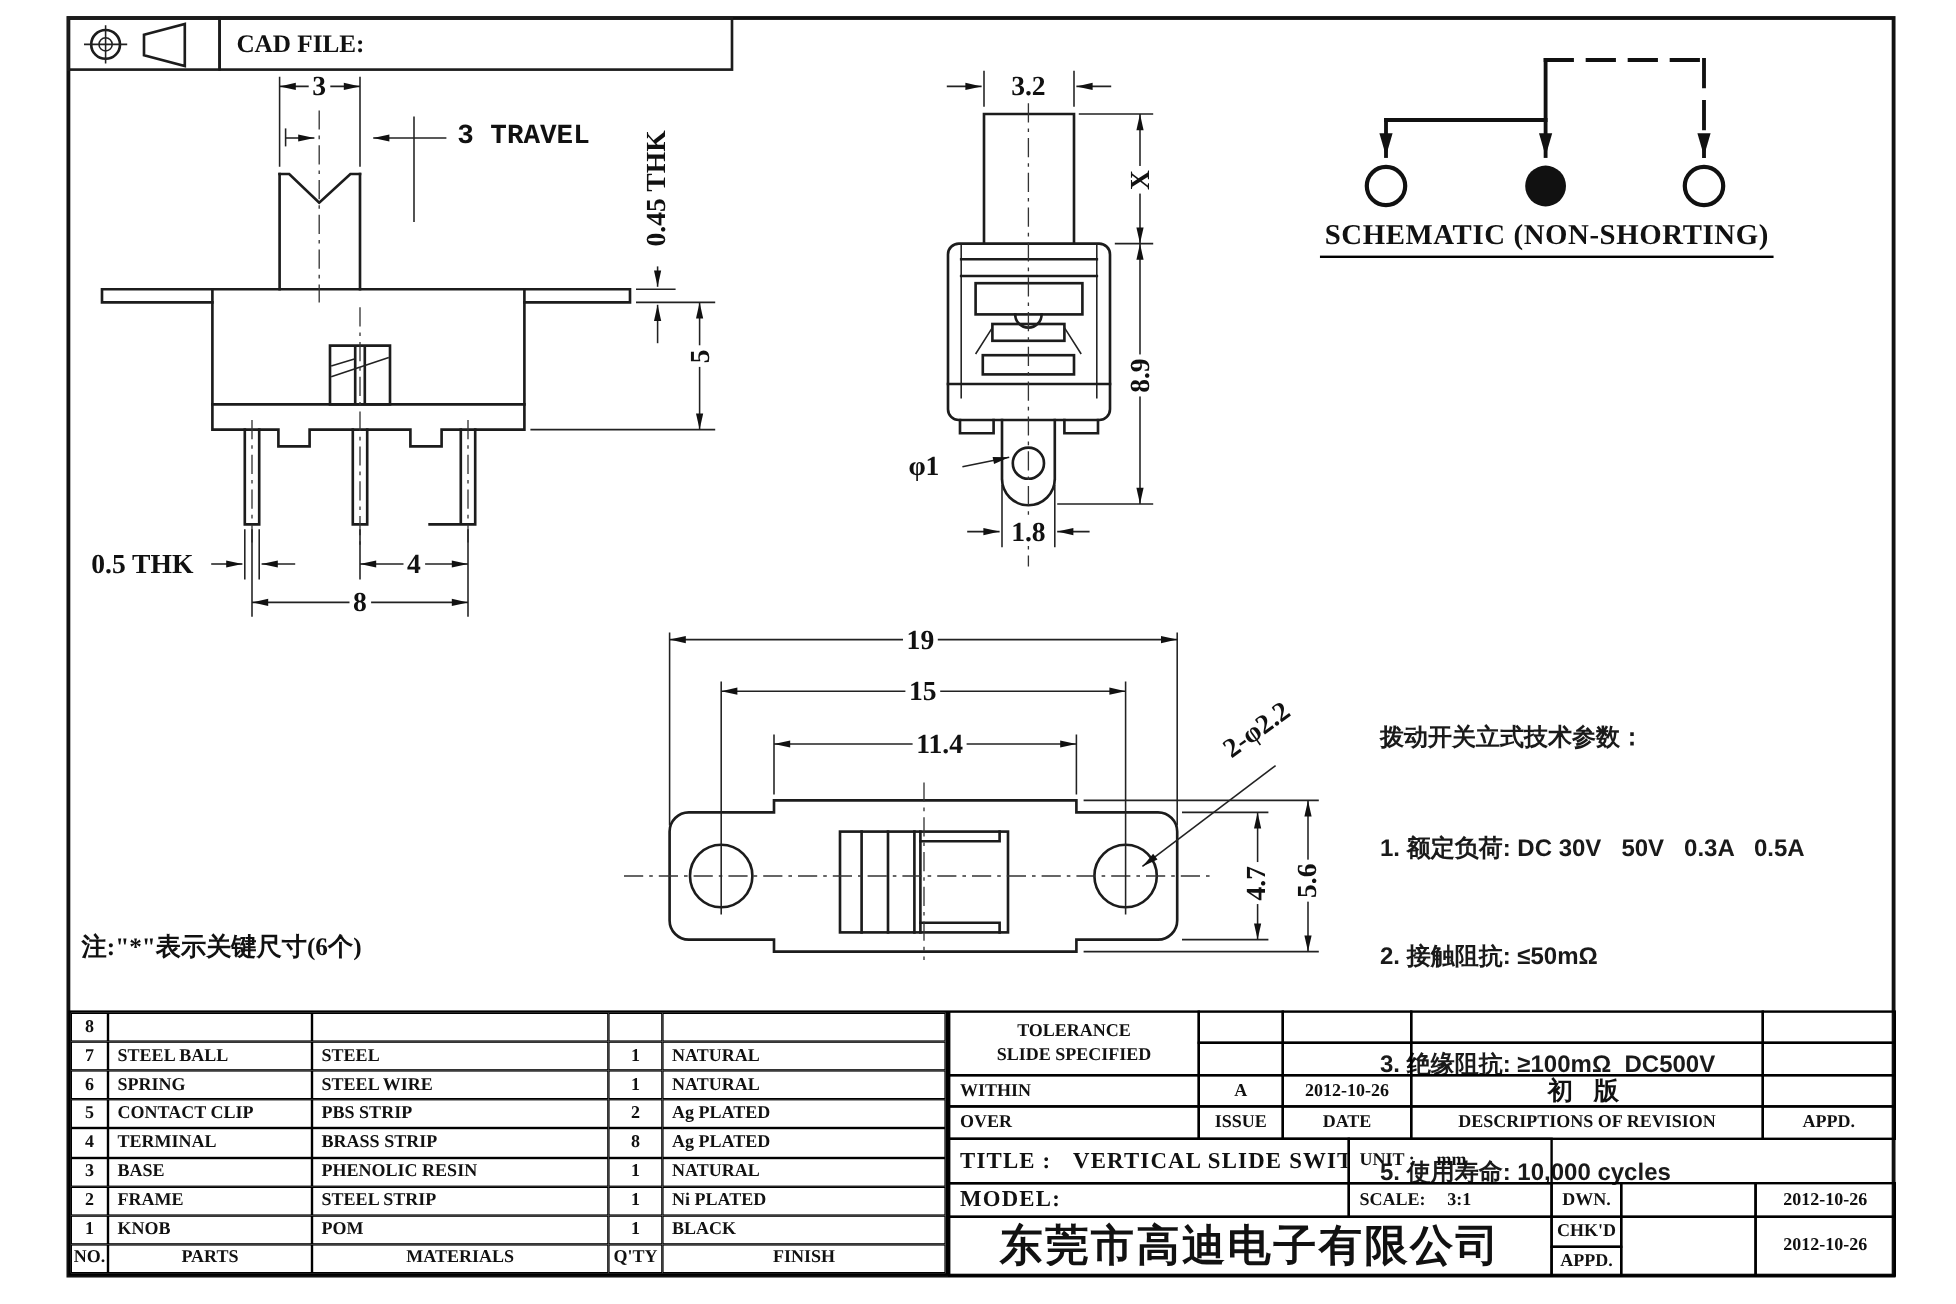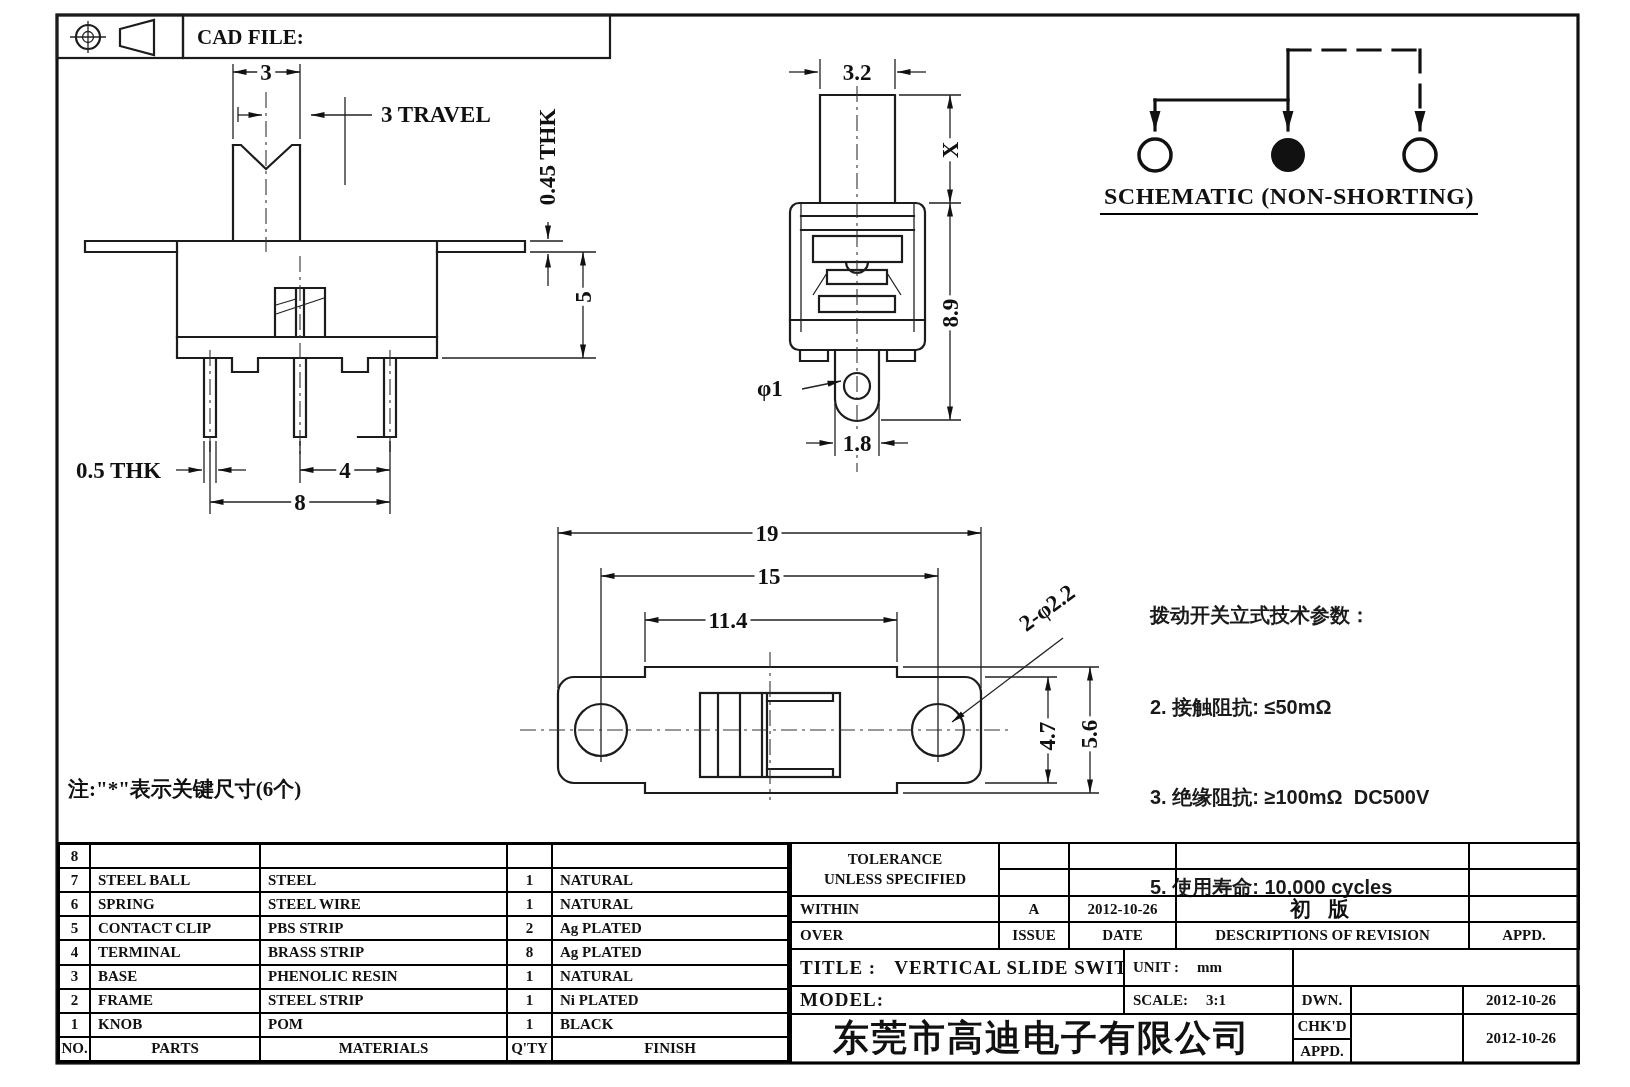--- a/index.html
+++ b/index.html
@@ -159,46 +159,47 @@
       <path class="tl" d="M985,677 H1057 M985,783 H1057"></path>
       <path class="tl" d="M1048,677 V783" marker-start="url(#ar)" marker-end="url(#ar)"></path>
       <path class="tl" d="M903,667 H1099 M903,793 H1099"></path>
       <path class="tl" d="M1090,667 V793" marker-start="url(#ar)" marker-end="url(#ar)"></path>
     </g>
   </svg>
 
   <span class="hdr" style="left:197px;top:37px;">CAD FILE:</span>
 
   <span class="dim bg" style="left:266px;top:72px;">3</span>
-  <span class="dim left" style="left:381px;top:114px;">3 TRAVEL</span>
+  <span class="dim left" style="left:381px;top:114px;font-family:Liberation Mono, monospace;">3 TRAVEL</span>
   <span class="dim rot" style="left:547px;top:157px;">0.45 THK</span>
   <span class="dim rot bg" style="left:583px;top:297px;">5</span>
   <span class="dim left" style="left:76px;top:470px;">0.5 THK</span>
   <span class="dim bg" style="left:345px;top:470px;">4</span>
   <span class="dim bg" style="left:300px;top:502px;">8</span>
 
   <span class="dim bg" style="left:857px;top:72px;">3.2</span>
   <span class="dim rot bg" style="left:950px;top:150px;">X</span>
   <span class="dim rot bg" style="left:950px;top:313px;">8.9</span>
   <span class="dim left" style="left:757px;top:388px;">φ1</span>
   <span class="dim bg" style="left:857px;top:443px;">1.8</span>
 
   <span class="schem-title" style="left:1289px;top:199px;">SCHEMATIC (NON-SHORTING)</span>
 
   <span class="dim bg" style="left:767px;top:533px;">19</span>
   <span class="dim bg" style="left:769px;top:576px;text-align:right;">15</span>
-  <span class="dim bg" style="left:728px;top:620px;text-align:right;">11.4</span>
+  <span class="dim bg" style="left:783px;top:620px;text-align:right;">11.4</span>
   <span class="dim rot38" style="left:1047px;top:608px;">2-φ2.2</span>
   <span class="dim rot bg" style="left:1047px;top:736px;">4.7</span>
   <span class="dim rot bg" style="left:1089px;top:734px;">5.6</span>
 
   <span class="note" style="left:68px;top:789px;">注:"*"表示关键尺寸(6个)</span>
 
   <div class="specs">
     <div class="t">拨动开关立式技术参数：</div>
+    <div>1. 额定负荷: DC 30V   50V   0.3A   0.5A</div>
     <div>2. 接触阻抗: ≤50mΩ</div>
     <div>3. 绝缘阻抗: ≥100mΩ  DC500V</div>
     <div>5. 使用寿命: 10,000 cycles</div>
     
     
     
     
   </div>
 
   <div class="parts">
@@ -253,21 +254,21 @@
     <div class="pc">NO.</div>
     <div class="pc">PARTS</div>
     <div class="pc">MATERIALS</div>
     <div class="pc">Q'TY</div>
     <div class="pc">FINISH</div>
   </div>
 
   <div class="tb">
     <div class="cell col" style="left:0;top:0;width:210px;height:55px;">
       <span>TOLERANCE</span>
-      <span>UNLESS  SPECIFIED</span>
+      <span>SLIDE  SPECIFIED</span>
     </div>
     <div class="cell" style="left:208px;top:0;width:72px;height:28px;"></div>
     <div class="cell" style="left:278px;top:0;width:109px;height:28px;"></div>
     <div class="cell" style="left:385px;top:0;width:295px;height:28px;"></div>
     <div class="cell" style="left:678px;top:0;width:112px;height:28px;"></div>
     <div class="cell" style="left:208px;top:26px;width:72px;height:29px;"></div>
     <div class="cell" style="left:278px;top:26px;width:109px;height:29px;"></div>
     <div class="cell" style="left:385px;top:26px;width:295px;height:29px;"></div>
     <div class="cell" style="left:678px;top:26px;width:112px;height:29px;"></div>
 

